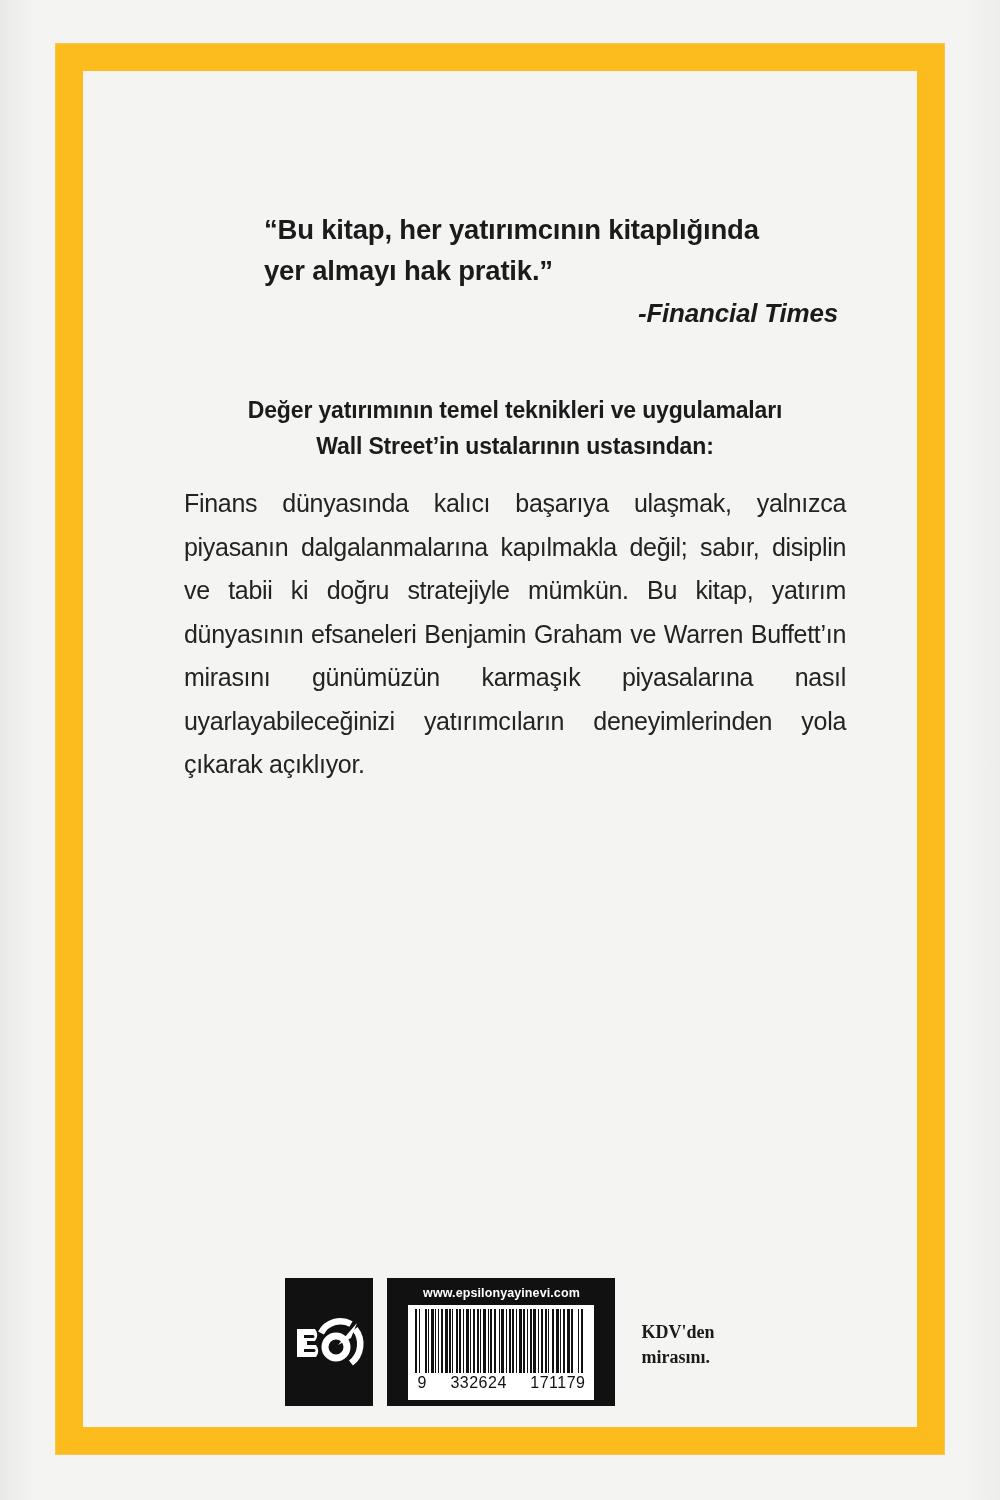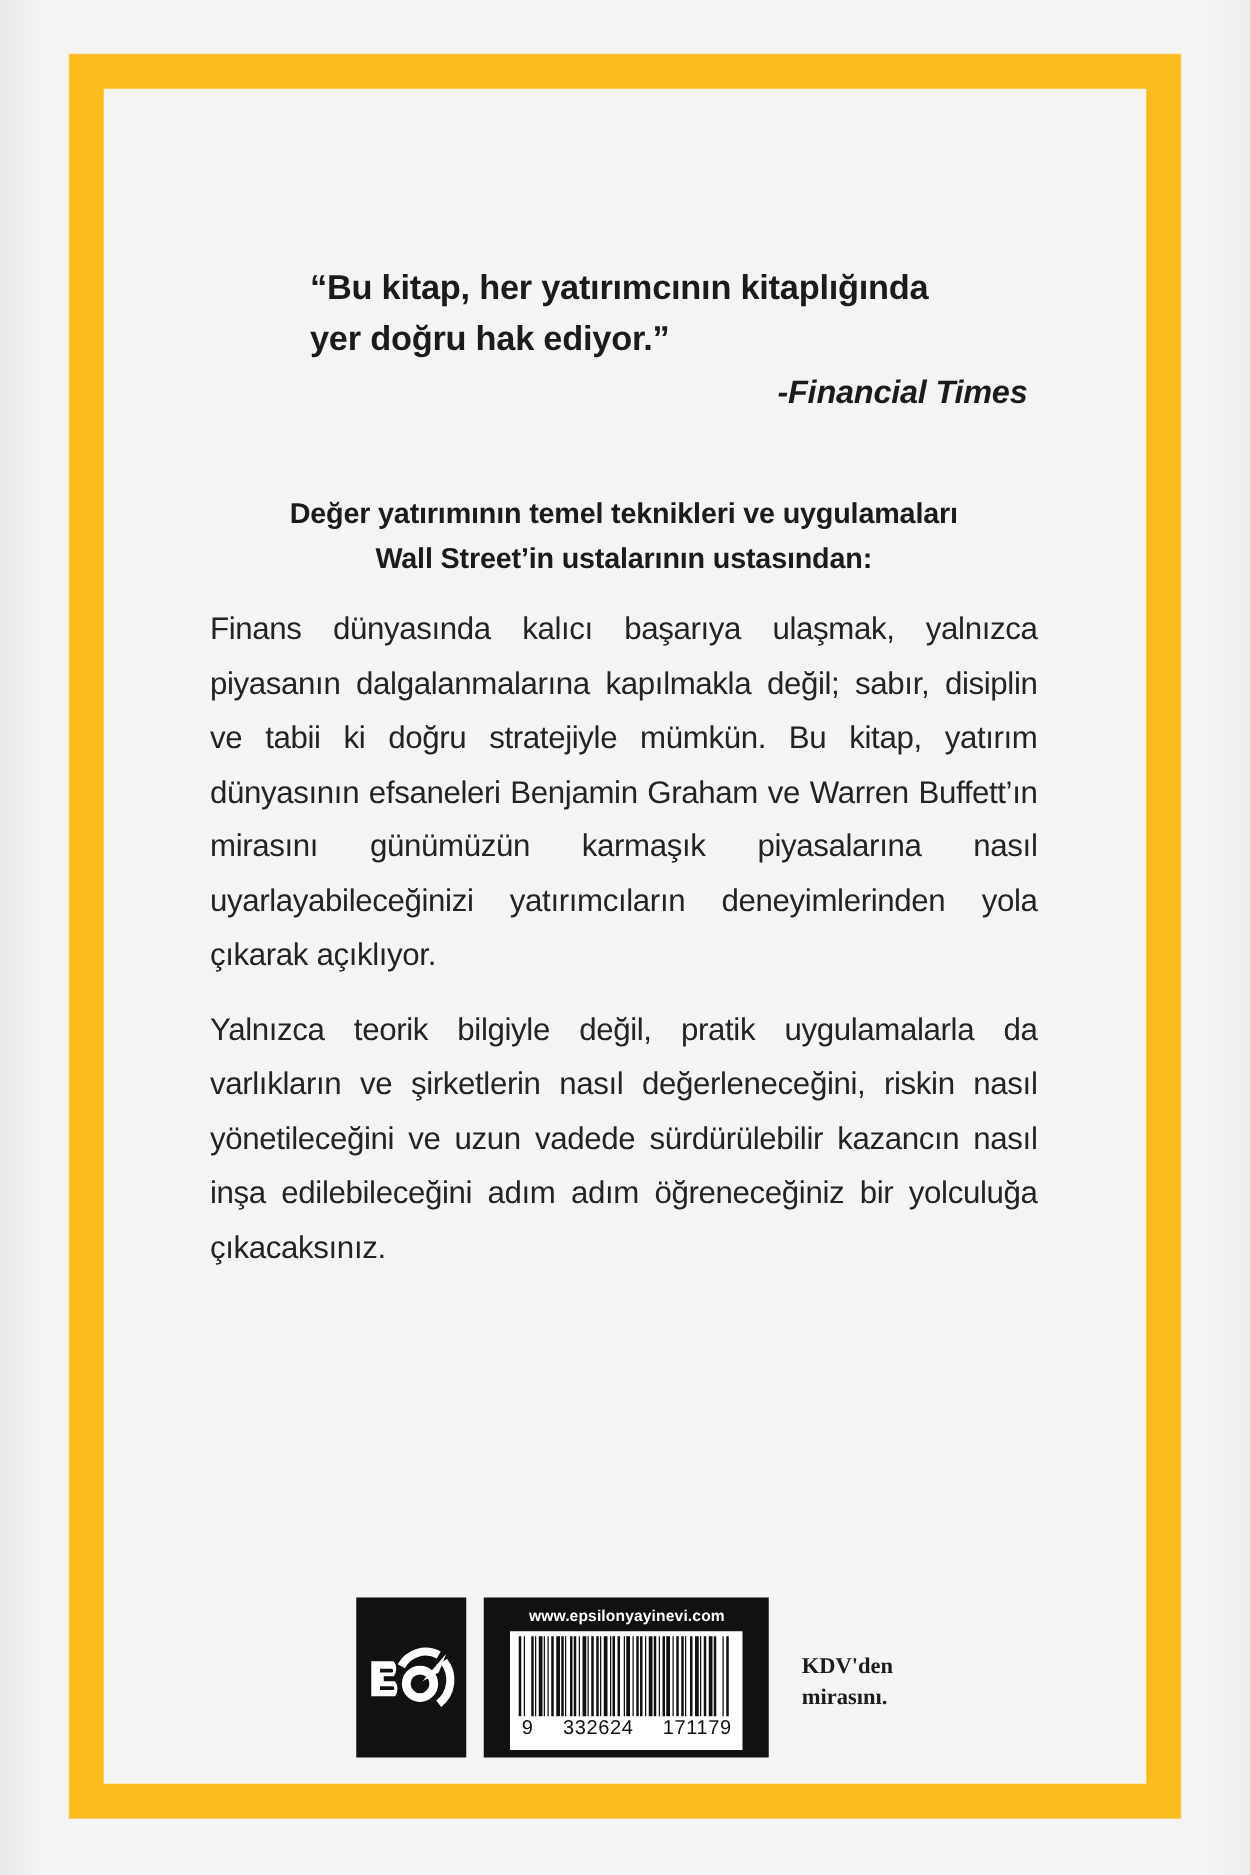--- a/index.html
+++ b/index.html
@@ -39,21 +39,21 @@
     content:"";
     position:absolute;
     inset:-28px;
     box-shadow: inset 0 0 0 1px rgba(240,205,120,.55);
     pointer-events:none;
   }
 
   
   .content {
     position:absolute;
-    left:168px; top:0;
+    left:184px; top:0;
     width:662px; height:1500px;
   }
 
   
   .quote-block {
     position:absolute;
     left:0; top:209px;
     width:662px;
   }
   .quote-line {
@@ -202,32 +202,31 @@
 <div class="cover">
 
   <div class="paper-shade"></div>
 
   <div class="frame"></div>
 
   <div class="content">
 
     <div class="quote-block">
       <div class="quote-line">“Bu kitap, her yatırımcının kitaplığında</div>
-      <div class="quote-line">yer doğru hak ediyor.”</div>
+      <div class="quote-line">yer almayı hak pratik.”</div>
       <div class="quote-attrib">-Financial Times</div>
     </div>
 
     <div class="subtitle">
       <div>Değer yatırımının temel teknikleri ve uygulamaları</div>
       <div>Wall Street’in ustalarının ustasından:</div>
     </div>
 
     <div class="body-copy">
       <p class="para">Finans dünyasında kalıcı başarıya ulaşmak, yalnızca piyasanın dalgalanmalarına kapılmakla değil; sabır, disiplin ve tabii ki doğru stratejiyle mümkün. Bu kitap, yatırım dünyasının efsaneleri Benjamin Graham ve Warren Buffett’ın mirasını günümüzün karmaşık piyasalarına nasıl uyarlayabileceğinizi yatırımcıların deneyimlerinden yola çıkarak açıklıyor.</p>
-      <p class="para">Yalnızca teorik bilgiyle değil, pratik uygulamalarla da varlıkların ve şirketlerin nasıl değerleneceğini, riskin nasıl yönetileceğini ve uzun vadede sürdürülebilir kazancın nasıl inşa edilebileceğini adım adım öğreneceğiniz bir yolculuğa çıkacaksınız.</p>
     </div>
 
   </div>
 
   <div class="footer">
 
     <div class="logo-tile">
       <svg class="logo-mark" viewBox="0 0 72 62">
 
         <path d="M4 18 H22 a10 10 0 0 1 0 12 H14 v4 h9 a10 10 0 0 1 0 12 H4 Z

